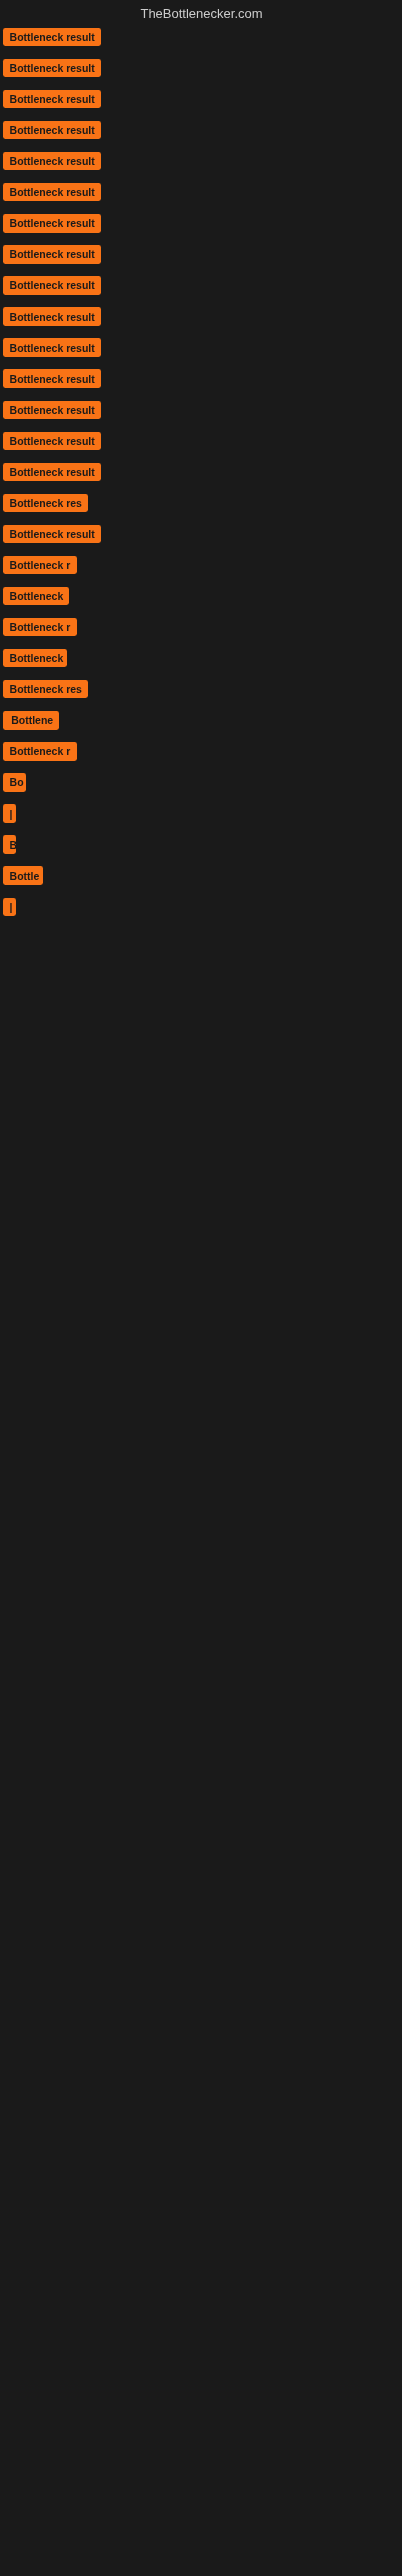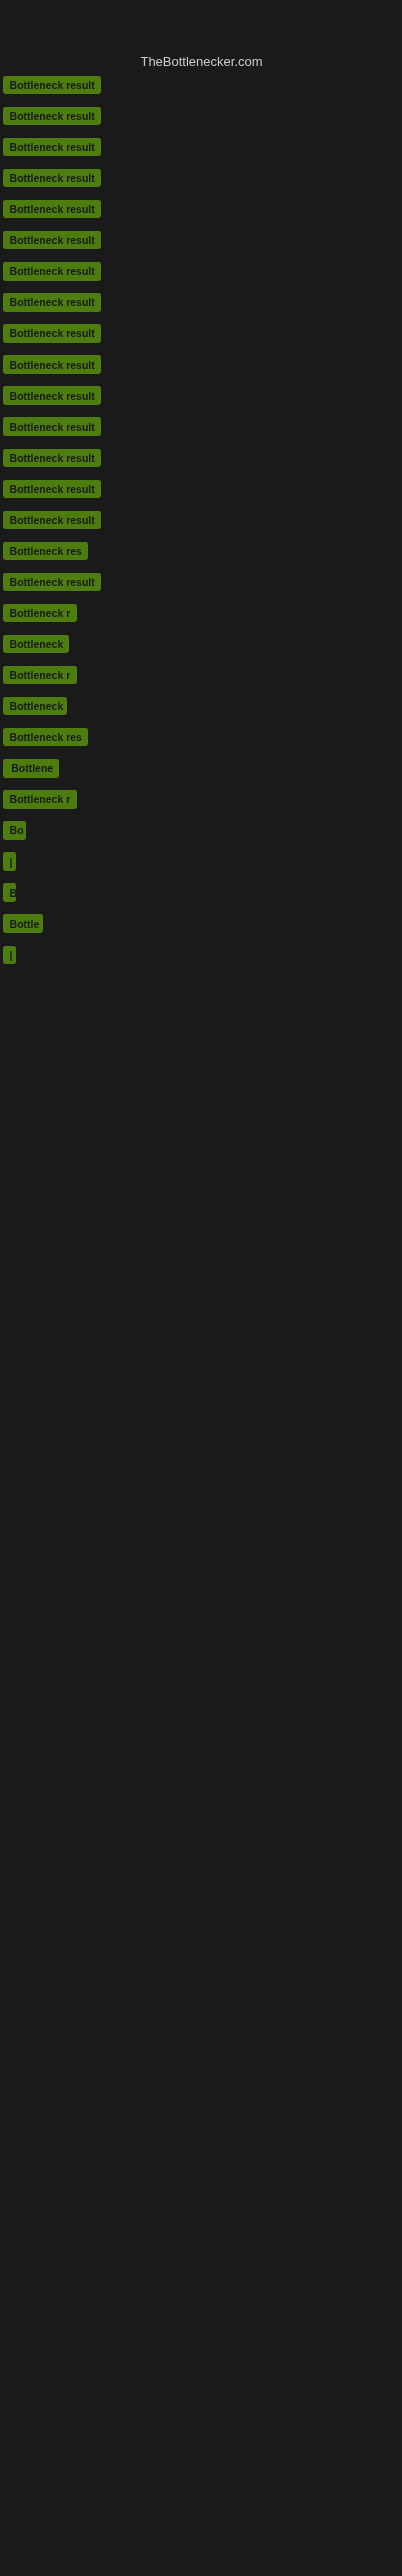--- a/index.html
+++ b/index.html
@@ -15,25 +15,24 @@
       font-family: Arial, sans-serif;
       position: relative;
     }
 
     .site-title {
       text-align: center;
       color: #cccccc;
       font-size: 13px;
       padding: 6.4px 0 3.2px 0;
       background-color: #1a1a1a;
-      margin-top: 48px;
     }
 
     .bottleneck-badge {
-      background-color: #4d7c0f;
+      background-color: #f97316;
       color: #1a1a1a;
       font-size: 10.5px;
       font-weight: bold;
       padding: 3.2px 6.4px;
       border-radius: 2.4px;
       white-space: nowrap;
       overflow: hidden;
       text-overflow: clip;
       display: inline-block;
     }

